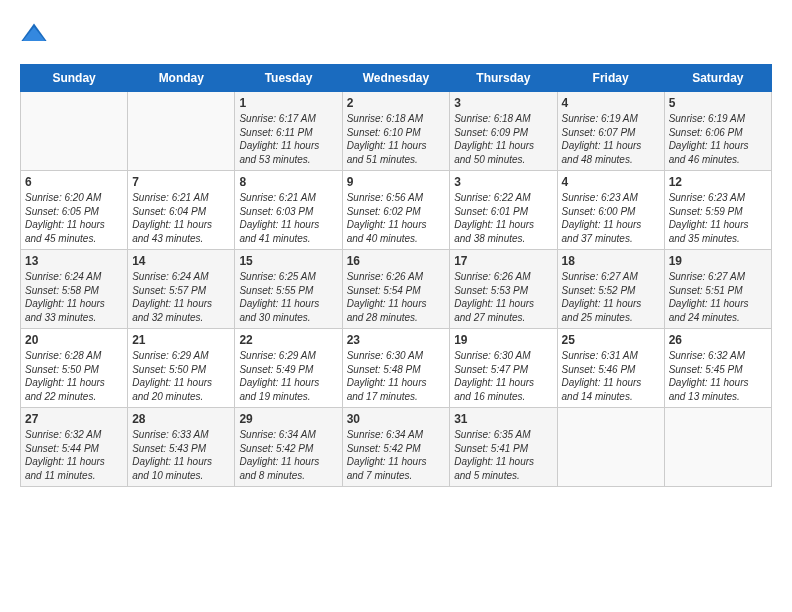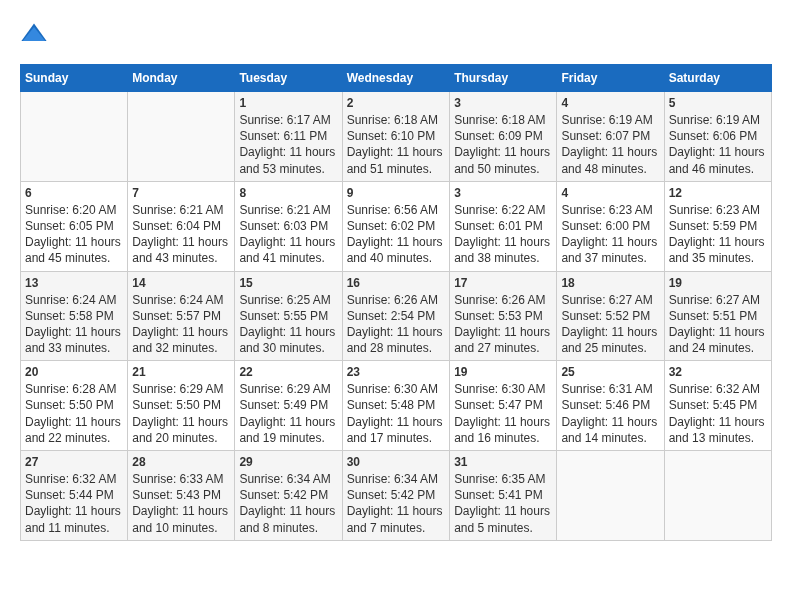--- a/index.html
+++ b/index.html
@@ -56,21 +56,21 @@
     table {
       width: 100%;
       border-collapse: collapse;
     }
     thead th {
       background-color: #1a6bbf;
       color: #fff;
       font-size: 12px;
       font-weight: bold;
       padding: 6px 4px;
-      text-align: left;
+      text-align: center;
       border: 1px solid #1a6bbf;
     }
     tbody td {
       border: 1px solid #ccc;
       vertical-align: top;
       padding: 4px;
       width: 108px;
       min-height: 80px;
       font-size: 10px;
       color: #333;
@@ -82,22 +82,23 @@
     tbody tr:nth-child(even) td {
       background: #ffffff;
     }
     .day-num {
       font-weight: bold;
       font-size: 12px;
       display: block;
       margin-bottom: 2px;
     }
     .cell-content {
-      font-size: 12px;
+      font-size: 10px;
       line-height: 1.35;
+      font-style: italic;
     }
     .empty-cell {
       background: #f9f9f9 !important;
     }
   </style>
 </head>
 <body>
 
 <div class="header">
   <div class="logo">
@@ -222,21 +223,21 @@
         </td>
         <td>
           <span class="day-num">15</span>
           <div class="cell-content">Sunrise: 6:25 AM
 Sunset: 5:55 PM
 Daylight: 11 hours and 30 minutes.</div>
         </td>
         <td>
           <span class="day-num">16</span>
           <div class="cell-content">Sunrise: 6:26 AM
-Sunset: 2:54 PM
+Sunset: 5:54 PM
 Daylight: 11 hours and 28 minutes.</div>
         </td>
         <td>
           <span class="day-num">17</span>
           <div class="cell-content">Sunrise: 6:26 AM
 Sunset: 5:53 PM
 Daylight: 11 hours and 27 minutes.</div>
         </td>
         <td>
           <span class="day-num">18</span>
@@ -282,21 +283,21 @@
 Sunset: 5:47 PM
 Daylight: 11 hours and 16 minutes.</div>
         </td>
         <td>
           <span class="day-num">25</span>
           <div class="cell-content">Sunrise: 6:31 AM
 Sunset: 5:46 PM
 Daylight: 11 hours and 14 minutes.</div>
         </td>
         <td>
-          <span class="day-num">32</span>
+          <span class="day-num">26</span>
           <div class="cell-content">Sunrise: 6:32 AM
 Sunset: 5:45 PM
 Daylight: 11 hours and 13 minutes.</div>
         </td>
       </tr>
       <tr>
         <td>
           <span class="day-num">27</span>
           <div class="cell-content">Sunrise: 6:32 AM
 Sunset: 5:44 PM

